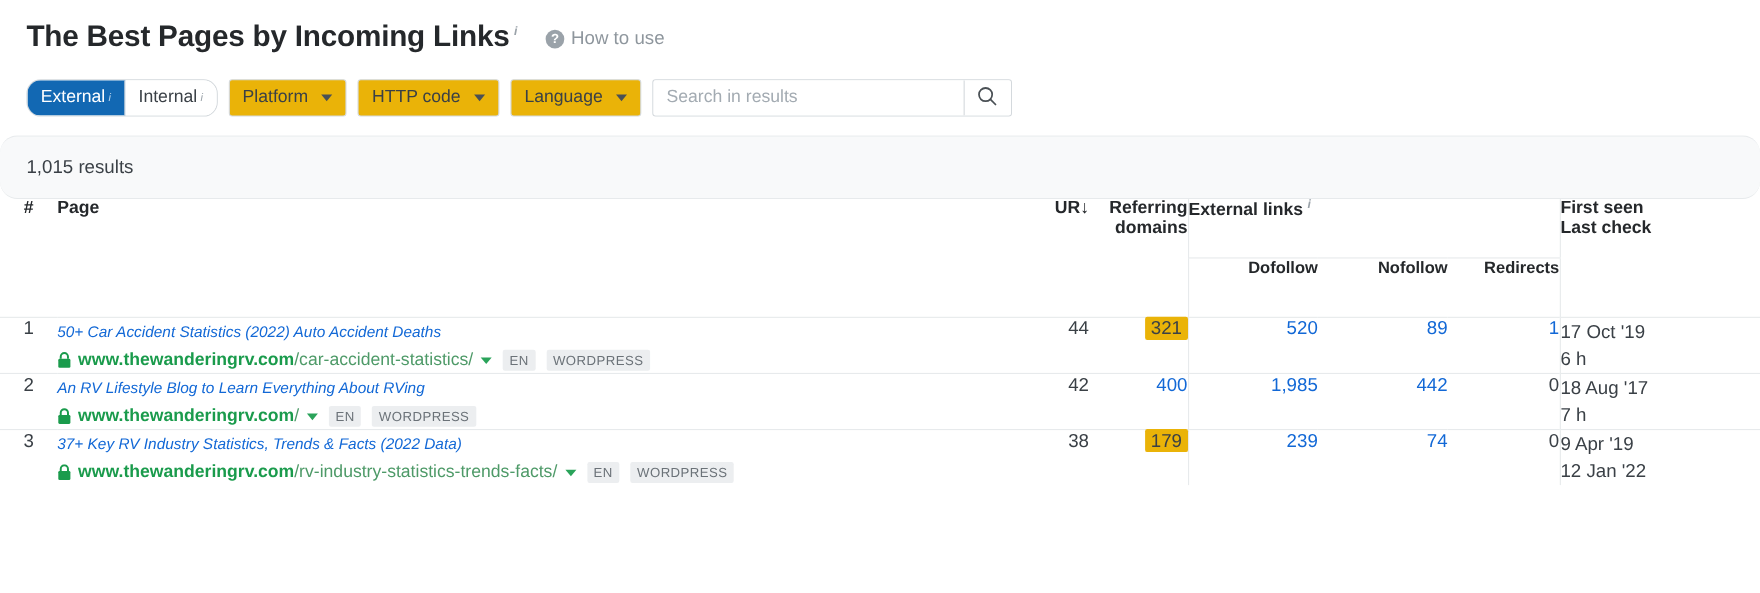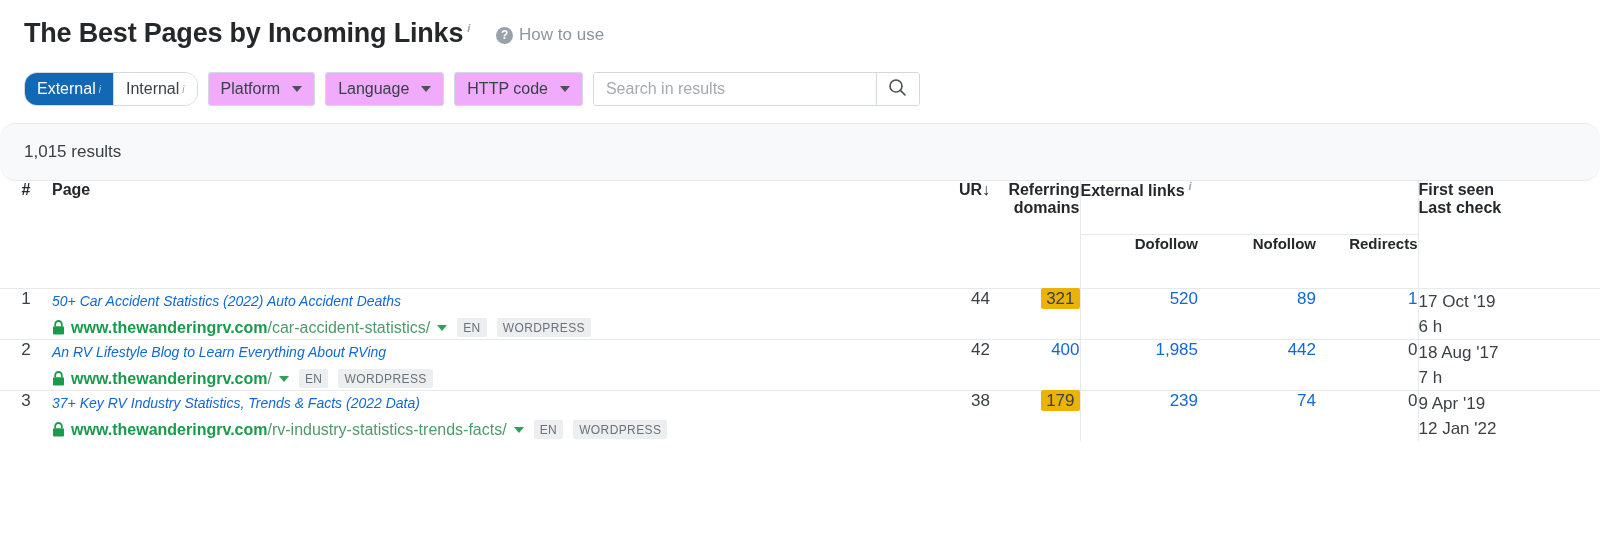--- a/index.html
+++ b/index.html
@@ -104,21 +104,21 @@
     vertical-align: super;
     margin-left: 3px;
   }
   .dd-btn {
     display: flex;
     align-items: center;
     gap: 12px;
     padding: 0 12px;
     height: 34px;
     font-size: 16px;
-    background: #f0abfc;
+    background: #eab308;
     color: #3a4046;
     border: 1px solid #d4d9dd;
     border-radius: 3px;
     cursor: pointer;
     font-family: inherit;
   }
   .caret {
     width: 0; height: 0;
     border-left: 5px solid transparent;
     border-right: 5px solid transparent;
@@ -327,26 +327,26 @@
           <span class="seg-sup">i</span>
       </button>
     </div>
 
     <button class="dd-btn">
       <span>Platform</span>
       <span class="caret"></span>
     </button>
 
     <button class="dd-btn">
-      <span>Language</span>
+      <span>HTTP code</span>
       <span class="caret"></span>
     </button>
 
     <button class="dd-btn">
-      <span>HTTP code</span>
+      <span>Language</span>
       <span class="caret"></span>
     </button>
 
     <div class="searchbox">
       <input class="search-input" type="text" placeholder="Search in results" style="">
       <button class="search-go">
         <span>
           <svg width="19" height="19" viewBox="0 0 19 19">
             <circle cx="8" cy="8" r="6" fill="none" stroke="#4a5055" stroke-width="1.6"></circle>
             <line x1="12.4" y1="12.4" x2="17" y2="17" stroke="#4a5055" stroke-width="1.6" stroke-linecap="round"></line>

